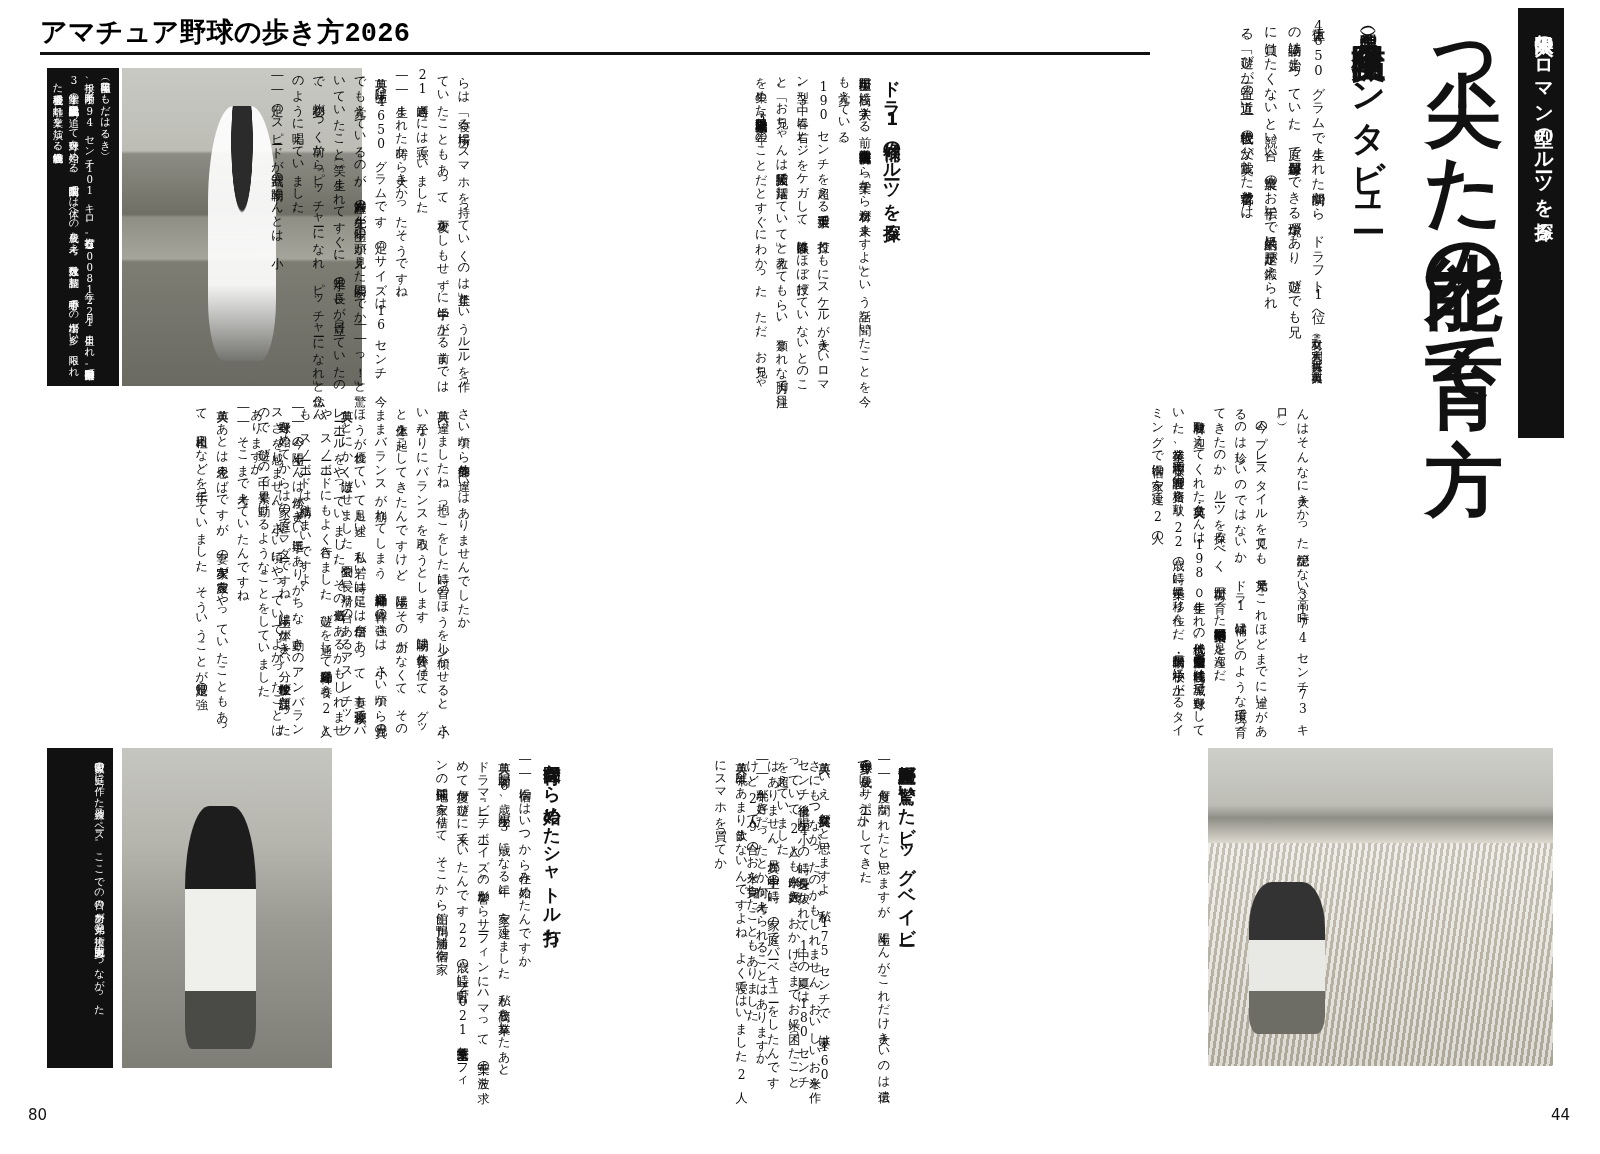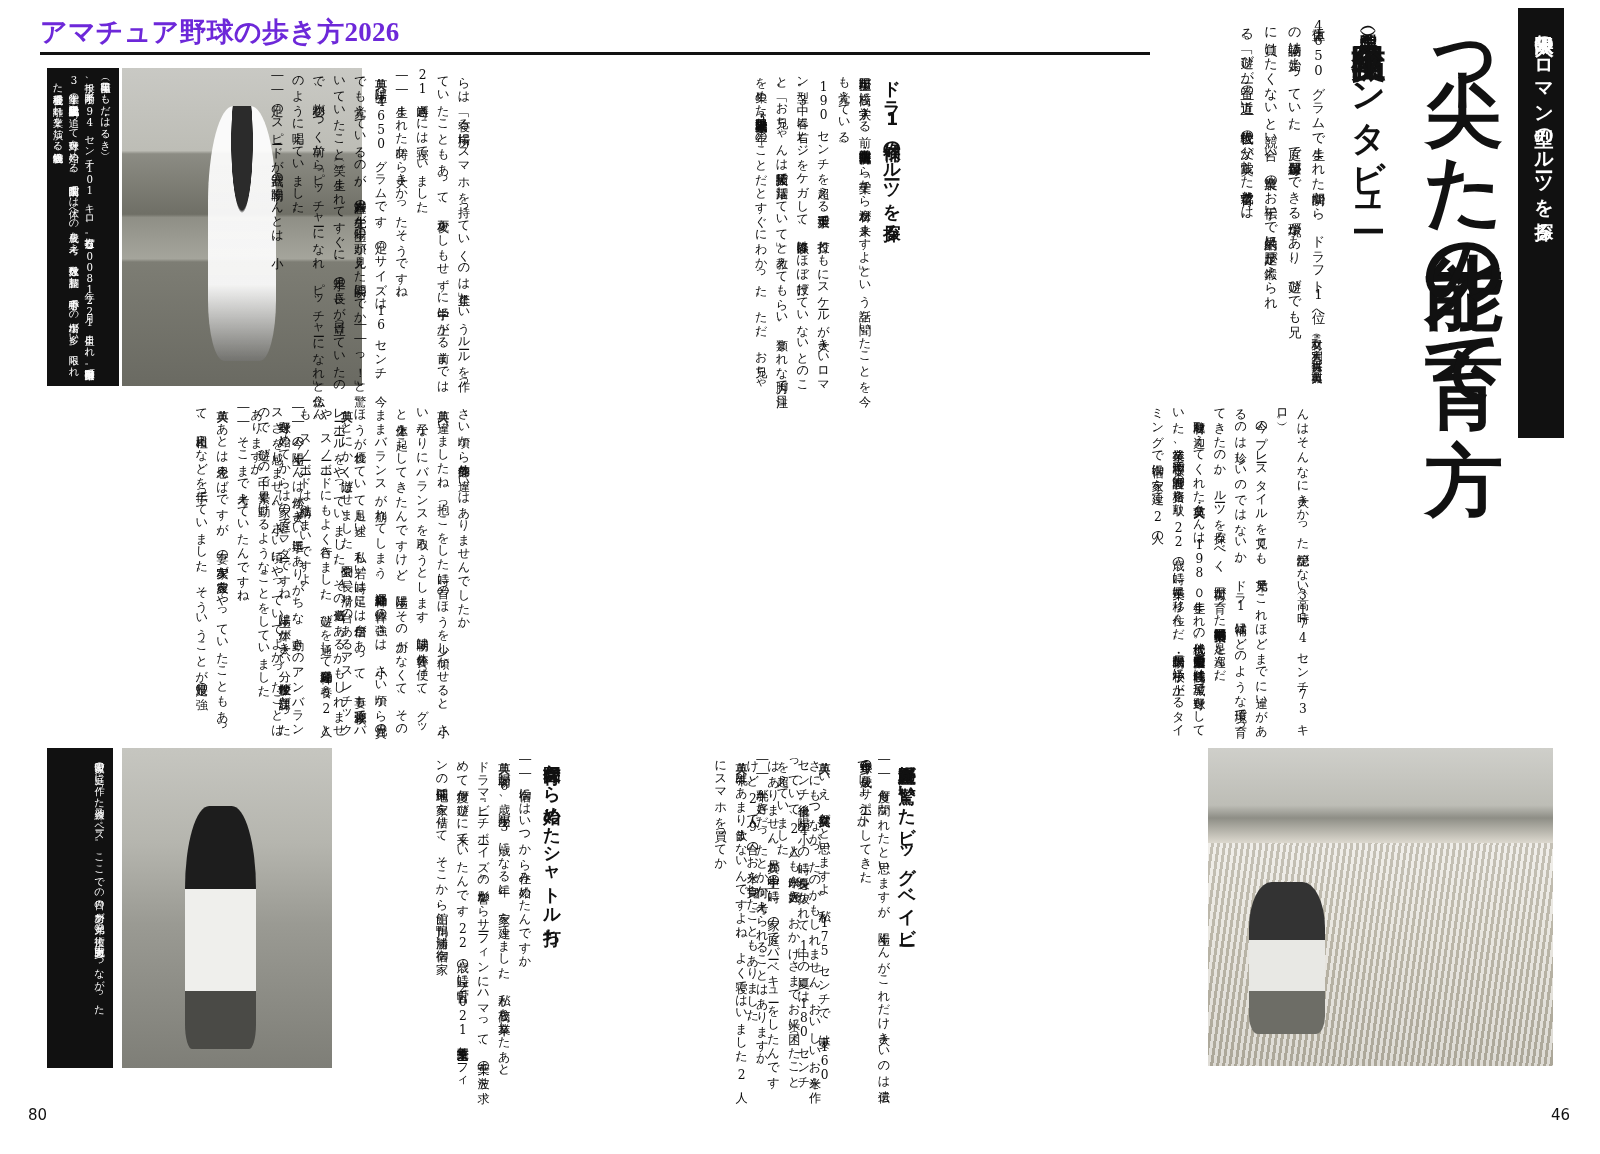--- a/index.html
+++ b/index.html
@@ -32,25 +32,25 @@
     color: #0d0d0d;
   }
 
   
   .hdr-left {
     position: absolute;
     left: 40px;
     top: 14px;
     width: 430px;
     height: 40px;
-    font-family: Liberation Serif, serif;
+    font-family: Liberation Mono, monospace;
     font-weight: bold;
     font-size: 27px;
     letter-spacing: 0.01em;
-    color: #6d28d9;
+    color: #000000;
     white-space: nowrap;
   }
   .hdr-rule {
     position: absolute;
     left: 40px;
     top: 52px;
     width: 1110px;
     height: 3px;
     background: #111;
   }
@@ -292,15 +292,15 @@
 英典　いえ、突然変異だと思いますよ。私が175センチで、妻は160センチ台後半。陽生が小4の時に身長を抜かれて、中1の夏には180センチを超えていました。
 ――牛乳が好きだったとか何か考えられることはありますか。
 英典　牛乳はあまり飲まないんですよね。よく寝てはいました。2人にスマホを買ってか</div>
 
   <div class="col" style="left:695px; top:752px; width:130px; height:330px;">さにもつながったのかもしれません。おいしいお米を作っていて、2人とも白米が大好き。おかげさまでお米に困ったことはありません。兄貴が中学生の時に、家の庭でバーベキューをしたんですけど、2人で9合のお米を完食したこともありました。</div>
 
   <div class="photo ph-hay" style="left:1208px; top:748px; width:345px; height:318px;">
     <div class="ph-inner"></div>
   </div>
 
-  <div class="folio folio-right">46</div>
+  <div class="folio folio-right">44</div>
 
 </div>
 
 </body></html>

